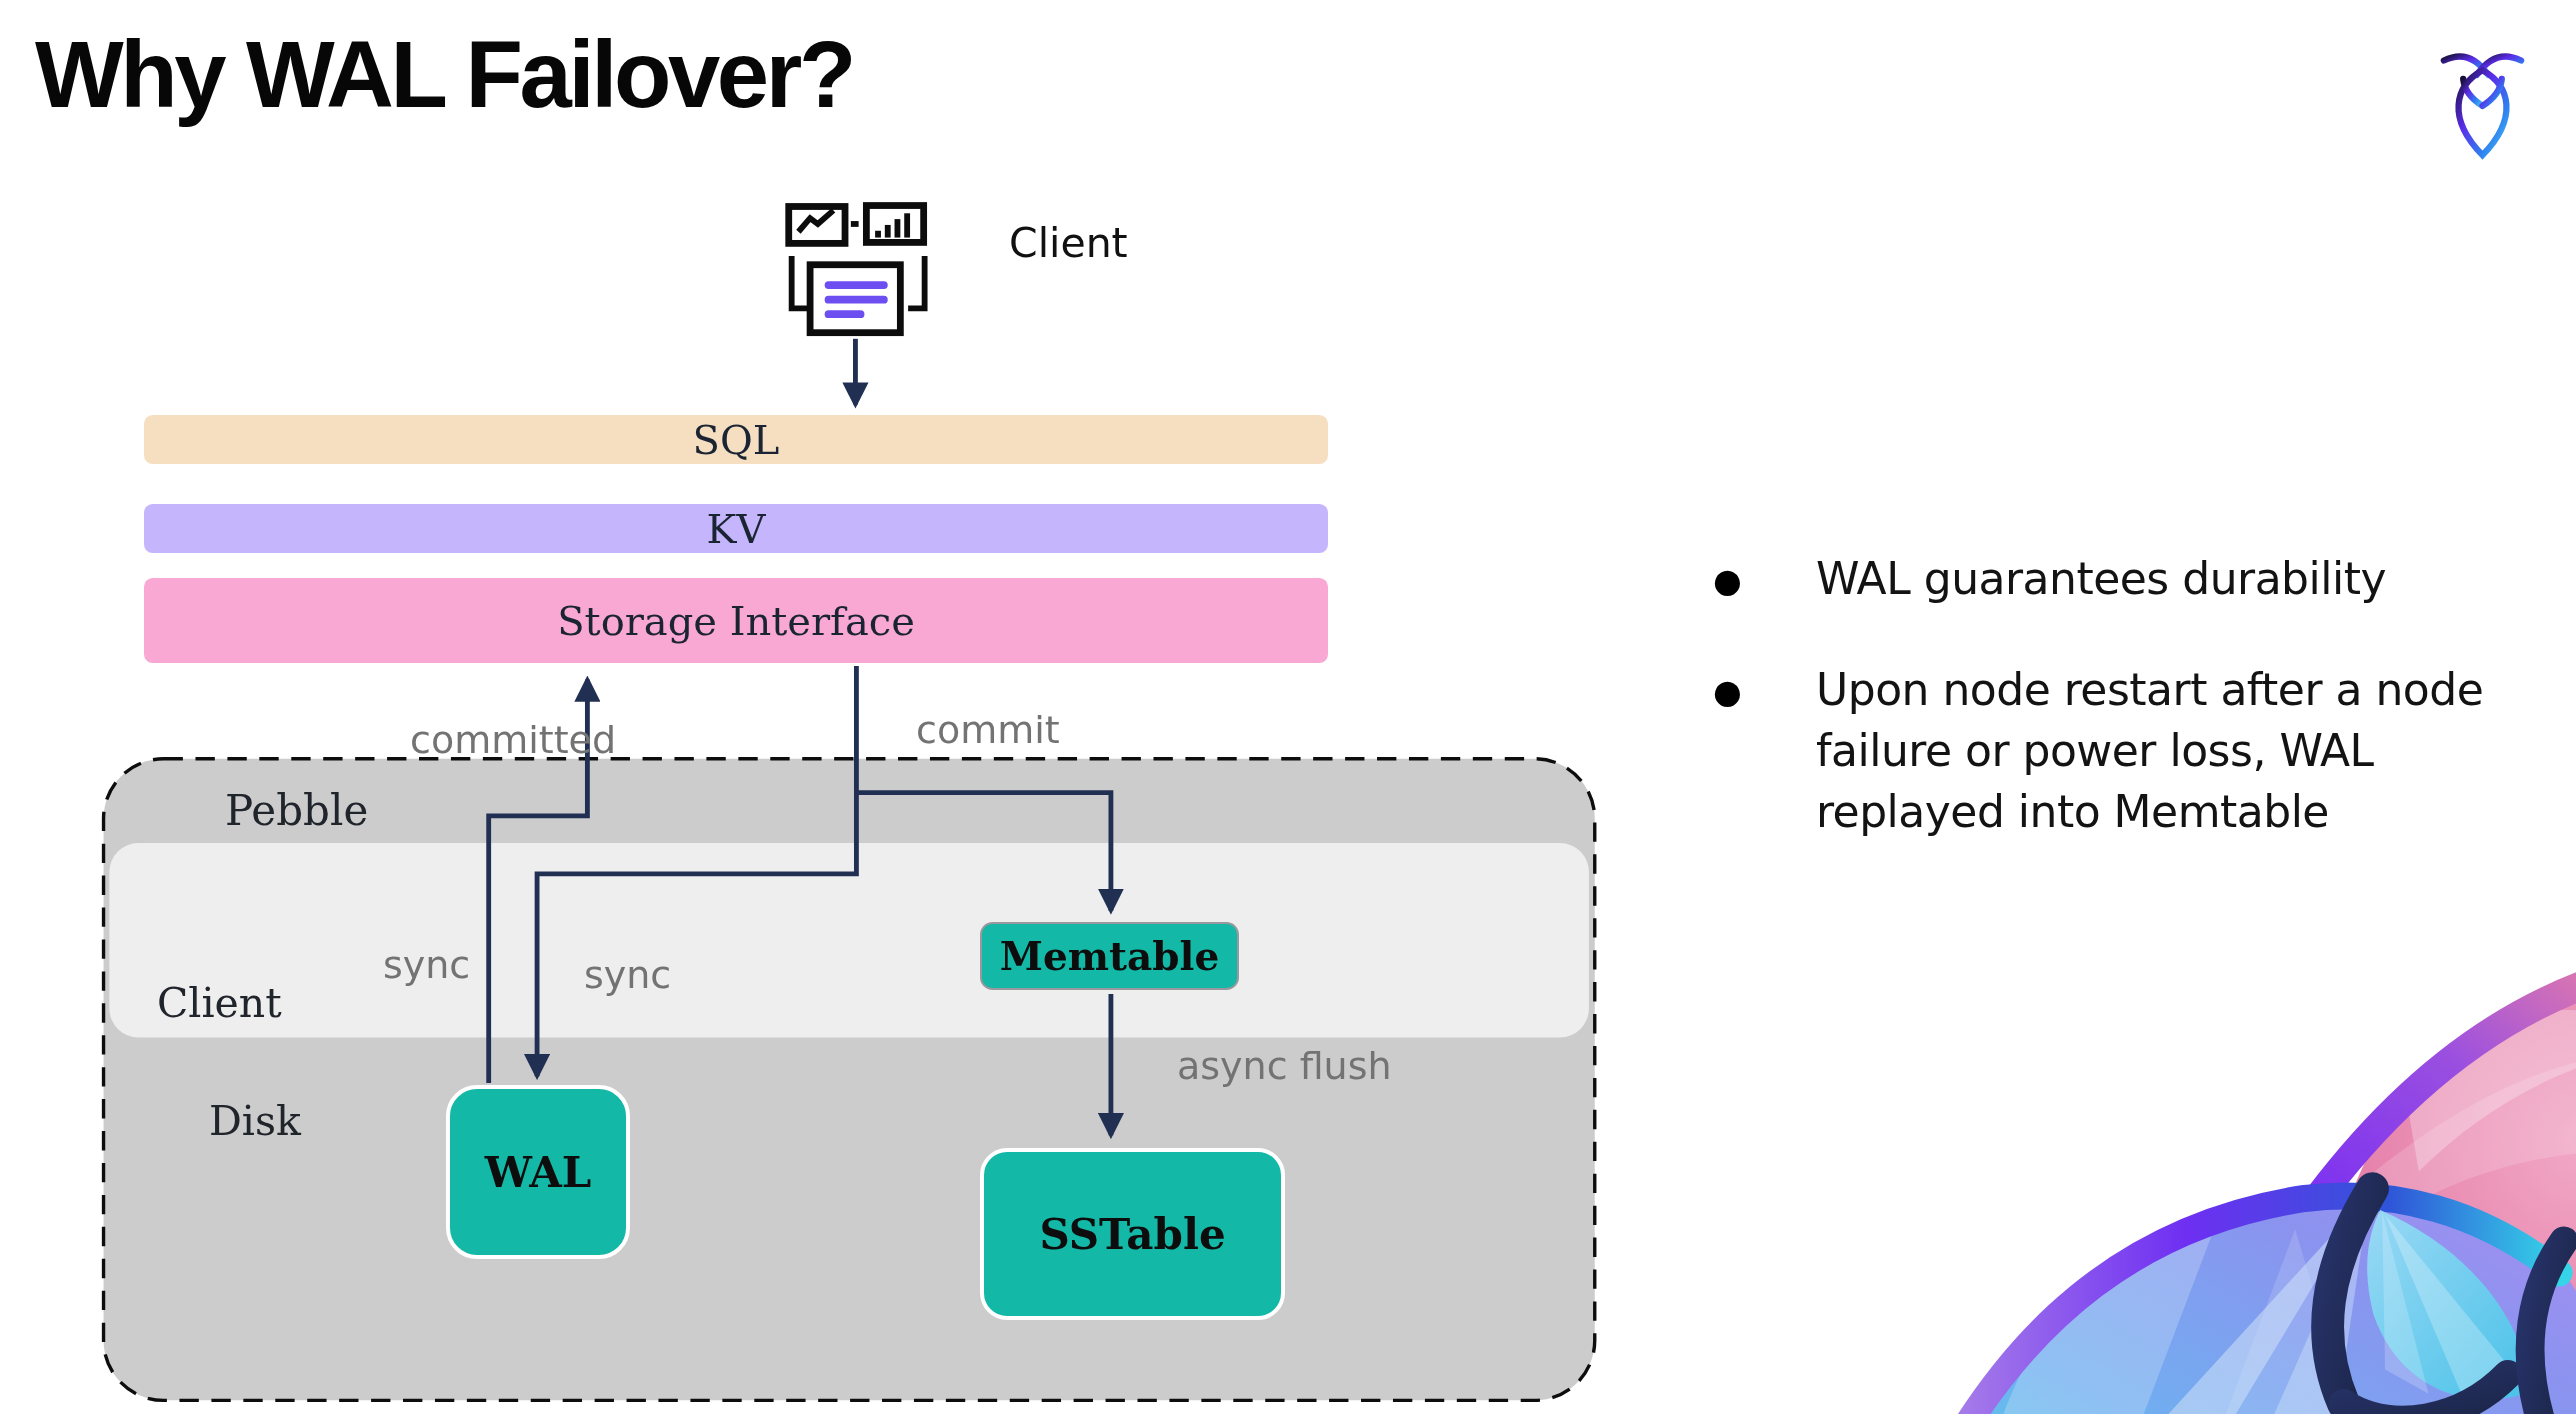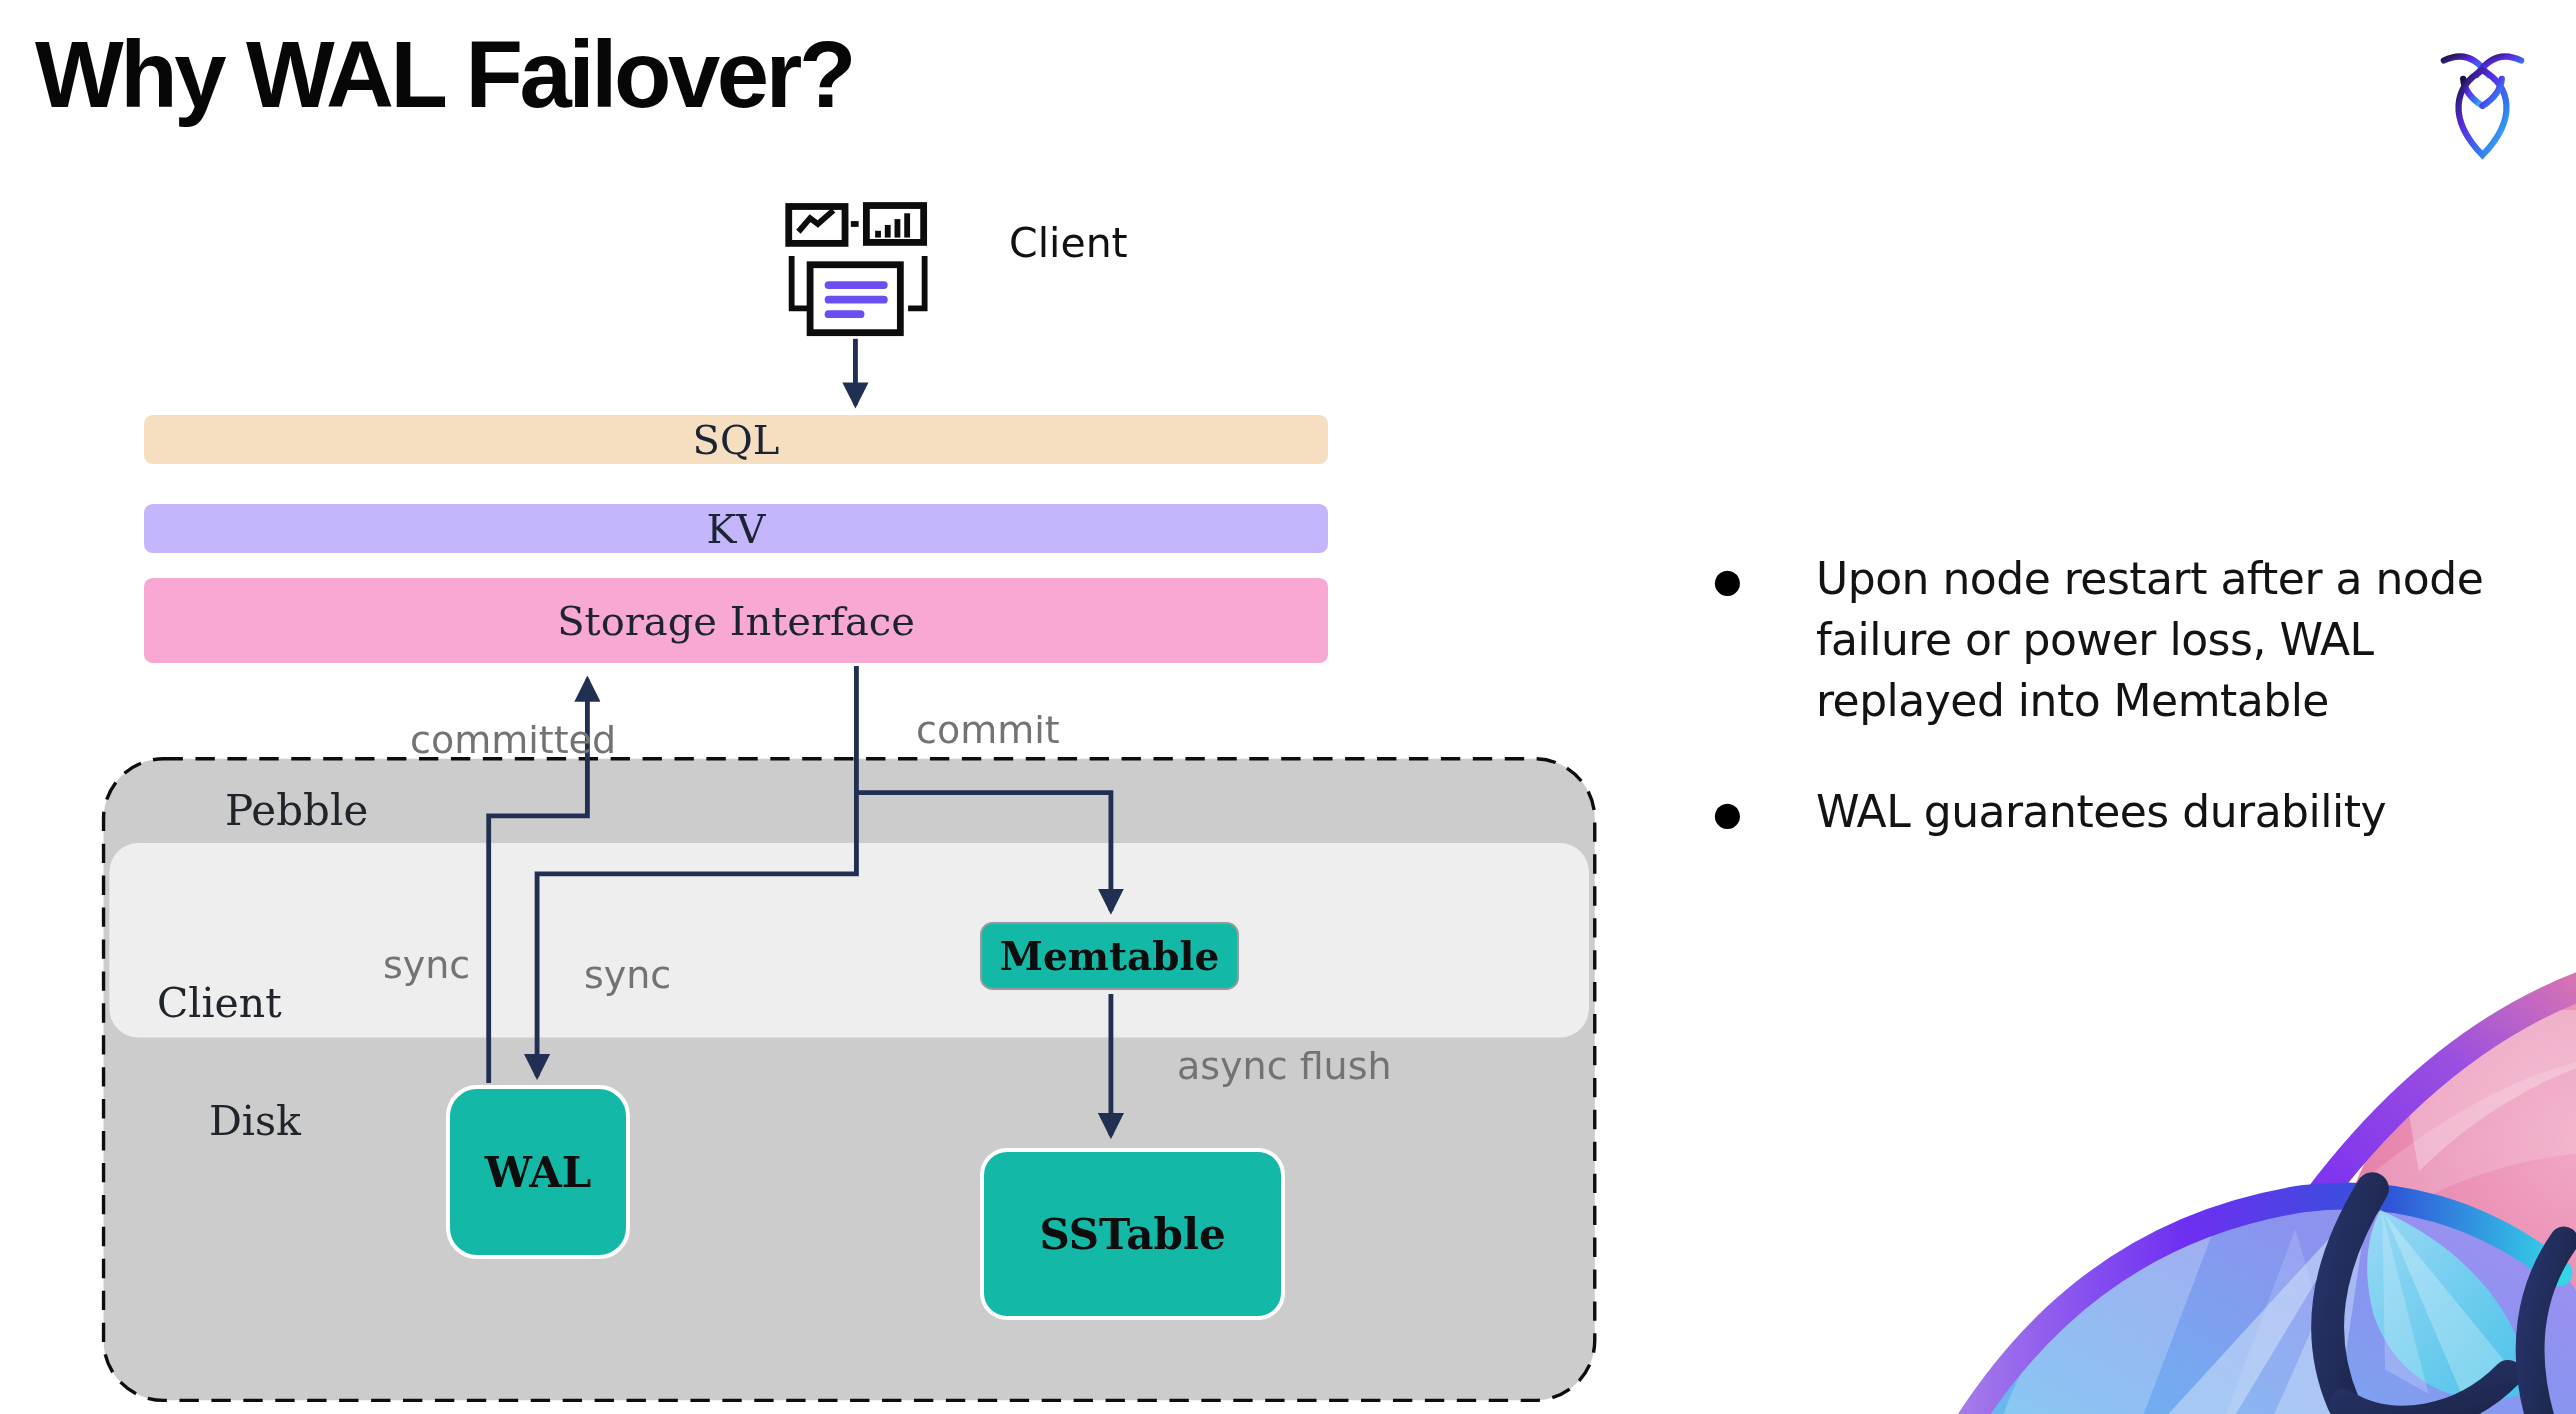--- a/index.html
+++ b/index.html
@@ -165,22 +165,22 @@
   <span>WAL</span>
 </div>
 <div class="abs node-box" id="box-memtable">
   <span>Memtable</span>
 </div>
 <div class="abs node-box" id="box-sstable">
   <span>SSTable</span>
 </div>
 
 <ul class="abs" id="bullets">
+  <li>WAL guarantees durability</li>
   <li>Upon node restart after a node failure or power loss, WAL replayed into Memtable</li>
-  <li>WAL guarantees durability</li>
 </ul>
 
 <svg class="abs" id="decoration" width="641" height="466" viewBox="0 0 662 482">
   <defs>
     <radialGradient id="pinkG" cx="0.35" cy="0.25" r="0.9">
       <stop offset="0" stop-color="#f2a9c6"></stop>
       <stop offset="0.5" stop-color="#e0709f"></stop>
       <stop offset="1" stop-color="#c04585"></stop>
     </radialGradient>
     <linearGradient id="blueG" x1="0" y1="1" x2="1" y2="0">

